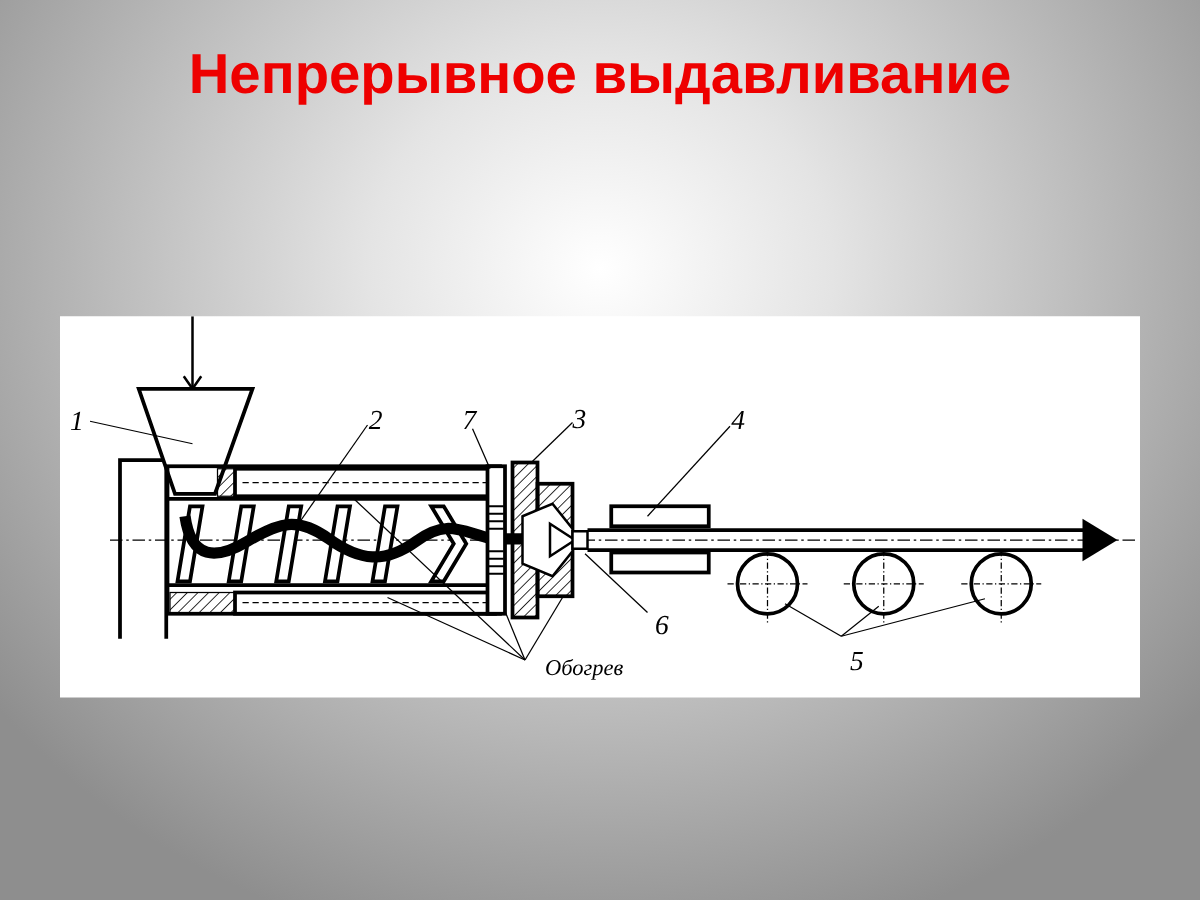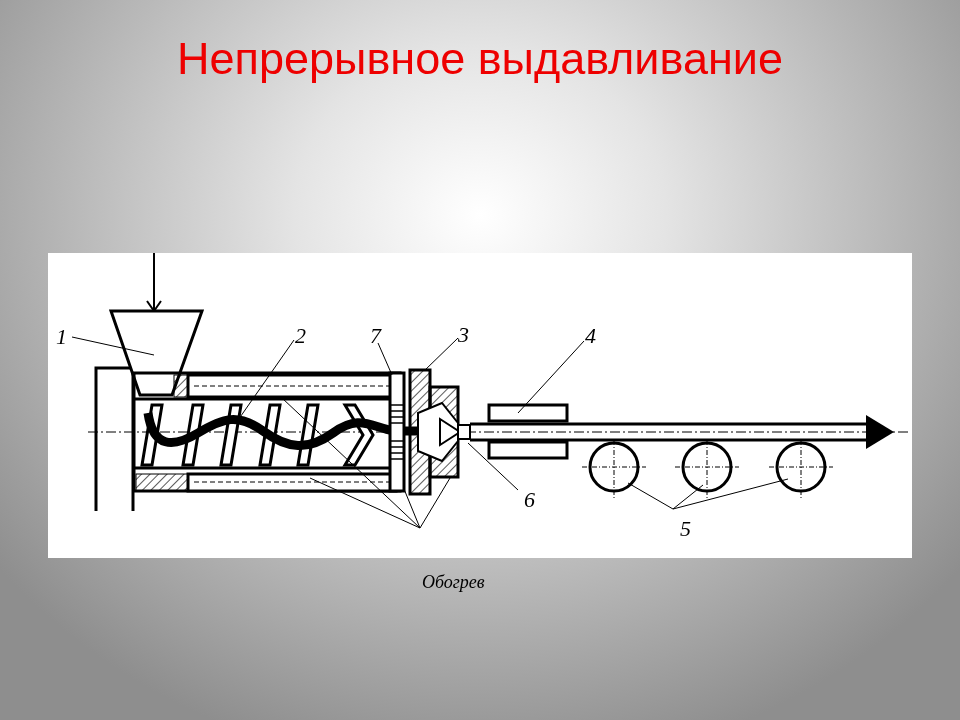--- a/index.html
+++ b/index.html
@@ -3,21 +3,21 @@
 <meta charset="utf-8">
 <style>
   html, body { margin: 0; padding: 0; }
   body {
     width: 960px; height: 720px; overflow: hidden; position: relative;
     background: radial-gradient(ellipse 620px 560px at 480px 215px, #ffffff 0%, #e4e4e4 30%, #bdbdbd 62%, #8e8e8e 100%);
     font-family: "Liberation Sans", sans-serif;
   }
   .title {
     position: absolute; left: 0; top: 26px; width: 960px; text-align: center;
-    color: #ee0000; font-weight: normal; font-size: 45px; line-height: 66px;
+    color: #ee0000; font-weight: bold; font-size: 45px; line-height: 66px;
     font-family: "Liberation Sans", sans-serif;
   }
   .figure {
     position: absolute; left: 48px; top: 253px; width: 864px; height: 305px;
     background: #ffffff;
   }
   .figure svg { position: absolute; left: 0; top: 0; }
   .lbl {
     position: absolute; font-family: "Liberation Serif", serif; font-style: italic;
     font-size: 22px; color: #000; line-height: 1;
@@ -145,14 +145,14 @@
     </g>
   </svg>
 
   <span class="lbl" style="left:8px; top:73px;">1</span>
   <span class="lbl" style="left:247px; top:72px;">2</span>
   <span class="lbl" style="left:322px; top:72px;">7</span>
   <span class="lbl" style="left:410px; top:71px;">3</span>
   <span class="lbl" style="left:537px; top:72px;">4</span>
   <span class="lbl" style="left:476px; top:236px;">6</span>
   <span class="lbl" style="left:632px; top:265px;">5</span>
-  <span class="lbl small" style="left:374px; top:272px;margin-top:48px;">Обогрев</span>
+  <span class="lbl small" style="left:388px; top:272px;">Обогрев</span>
 </div>
 
 </body></html>

